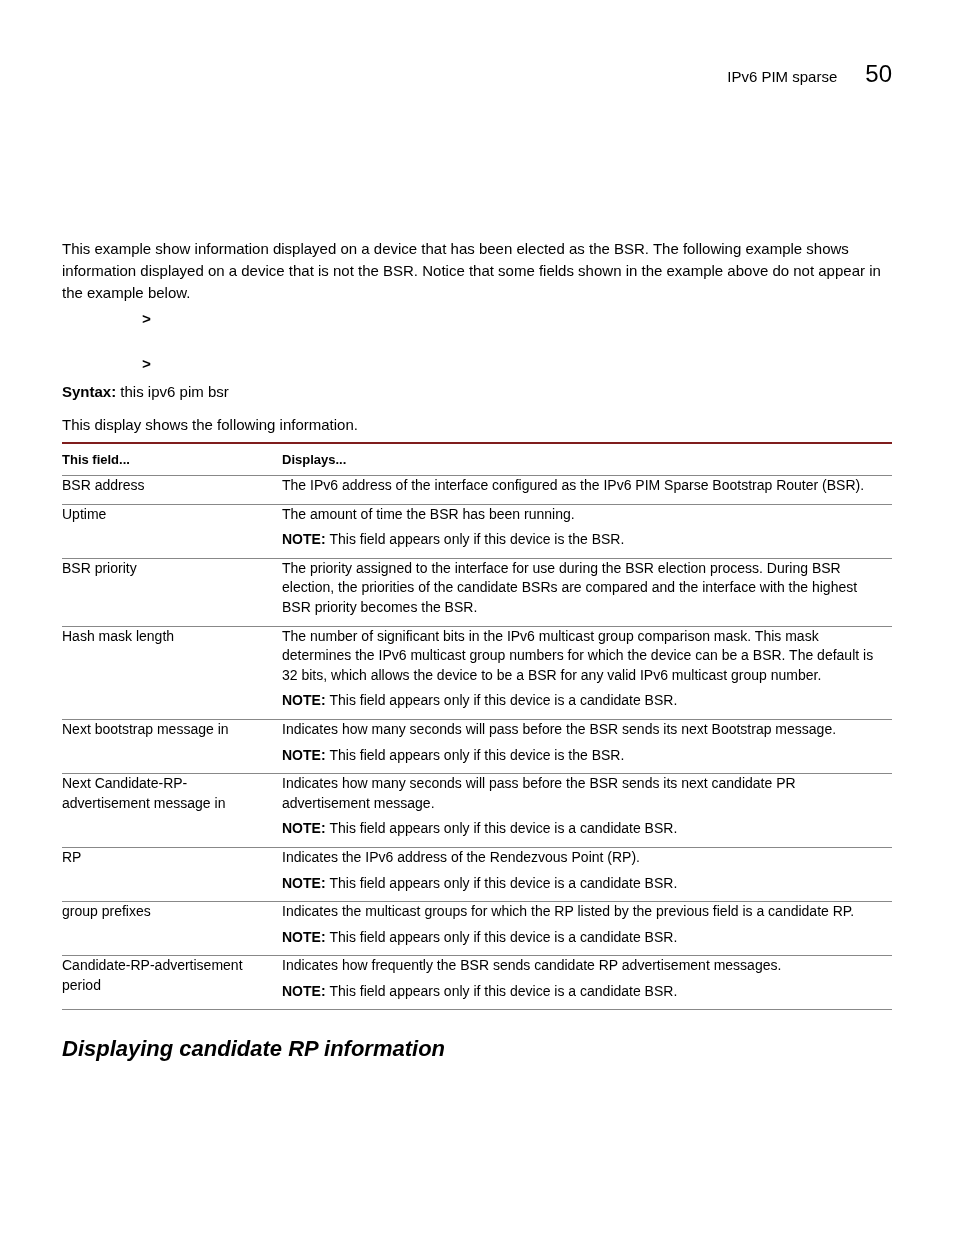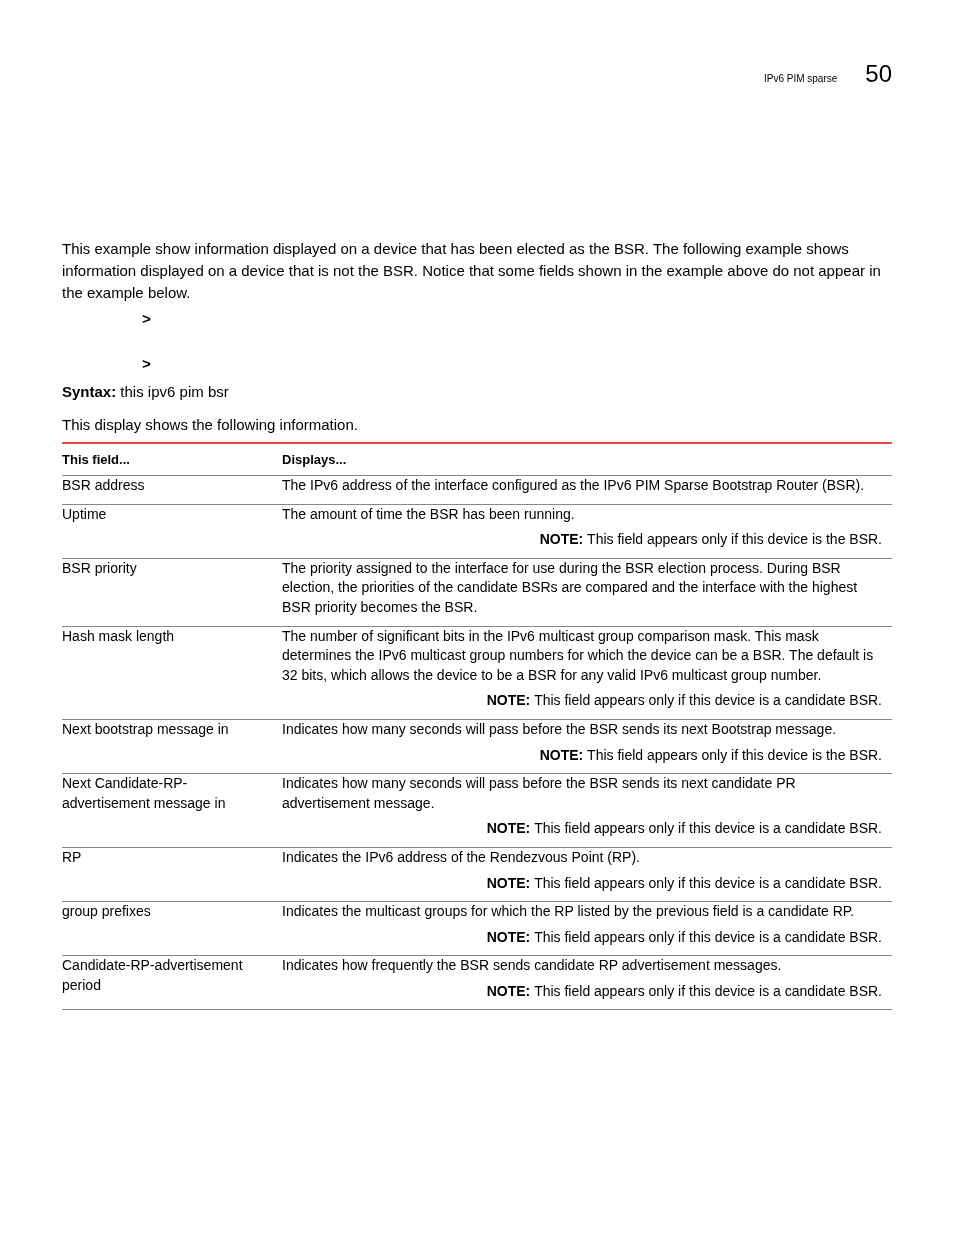--- a/index.html
+++ b/index.html
@@ -15,21 +15,21 @@
     box-sizing: border-box;
   }
   .header-row {
     display: flex;
     justify-content: flex-end;
     align-items: baseline;
     gap: 28px;
     margin-bottom: 150px;
   }
   .header-text {
-    font-size: 10px;
+    font-size: 15px;
   }
   .page-num {
     font-size: 24px;
     font-weight: 300;
   }
   .body-text {
     font-size: 15px;
     line-height: 1.45;
     margin: 0 0 6px 0;
   }
@@ -54,35 +54,34 @@
     font-size: 14px;
     margin-top: 6px;
     margin-bottom: 26px;
   }
   table.fields thead th {
     text-align: left;
     font-weight: bold;
     font-size: 13px;
     padding: 8px 6px 8px 0;
     vertical-align: bottom;
-    border-top: 2px solid #ef4444;
+    border-top: 2px solid #7f1d1d;
     border-bottom: 1px solid #888;
   }
   table.fields td {
     vertical-align: top;
     padding: 0 10px 8px 0;
     border-bottom: 1px solid #888;
     line-height: 1.4;
   }
   table.fields td.col-field {
     width: 210px;
   }
   .note-line {
     margin-top: 6px;
-    text-align: right;
   }
   .note-line .note-label {
     font-weight: bold;
   }
   h2.section {
     font-style: italic;
     font-weight: bold;
     font-size: 22px;
     margin: 22px 0 14px 0;
   }
@@ -176,14 +175,15 @@
         <tr>
           <td class="col-field">Candidate-RP-advertisement period</td>
           <td>
             <div>Indicates how frequently the BSR sends candidate RP advertisement messages.</div>
             <div class="note-line"><span class="note-label">NOTE:  </span><span>This field appears only if this device is a candidate BSR.</span></div>
           </td>
         </tr>
       </tbody>
   </table>
 
+  <h2 class="section">Displaying candidate RP information</h2>
 
 </div>
 
 </body></html>

